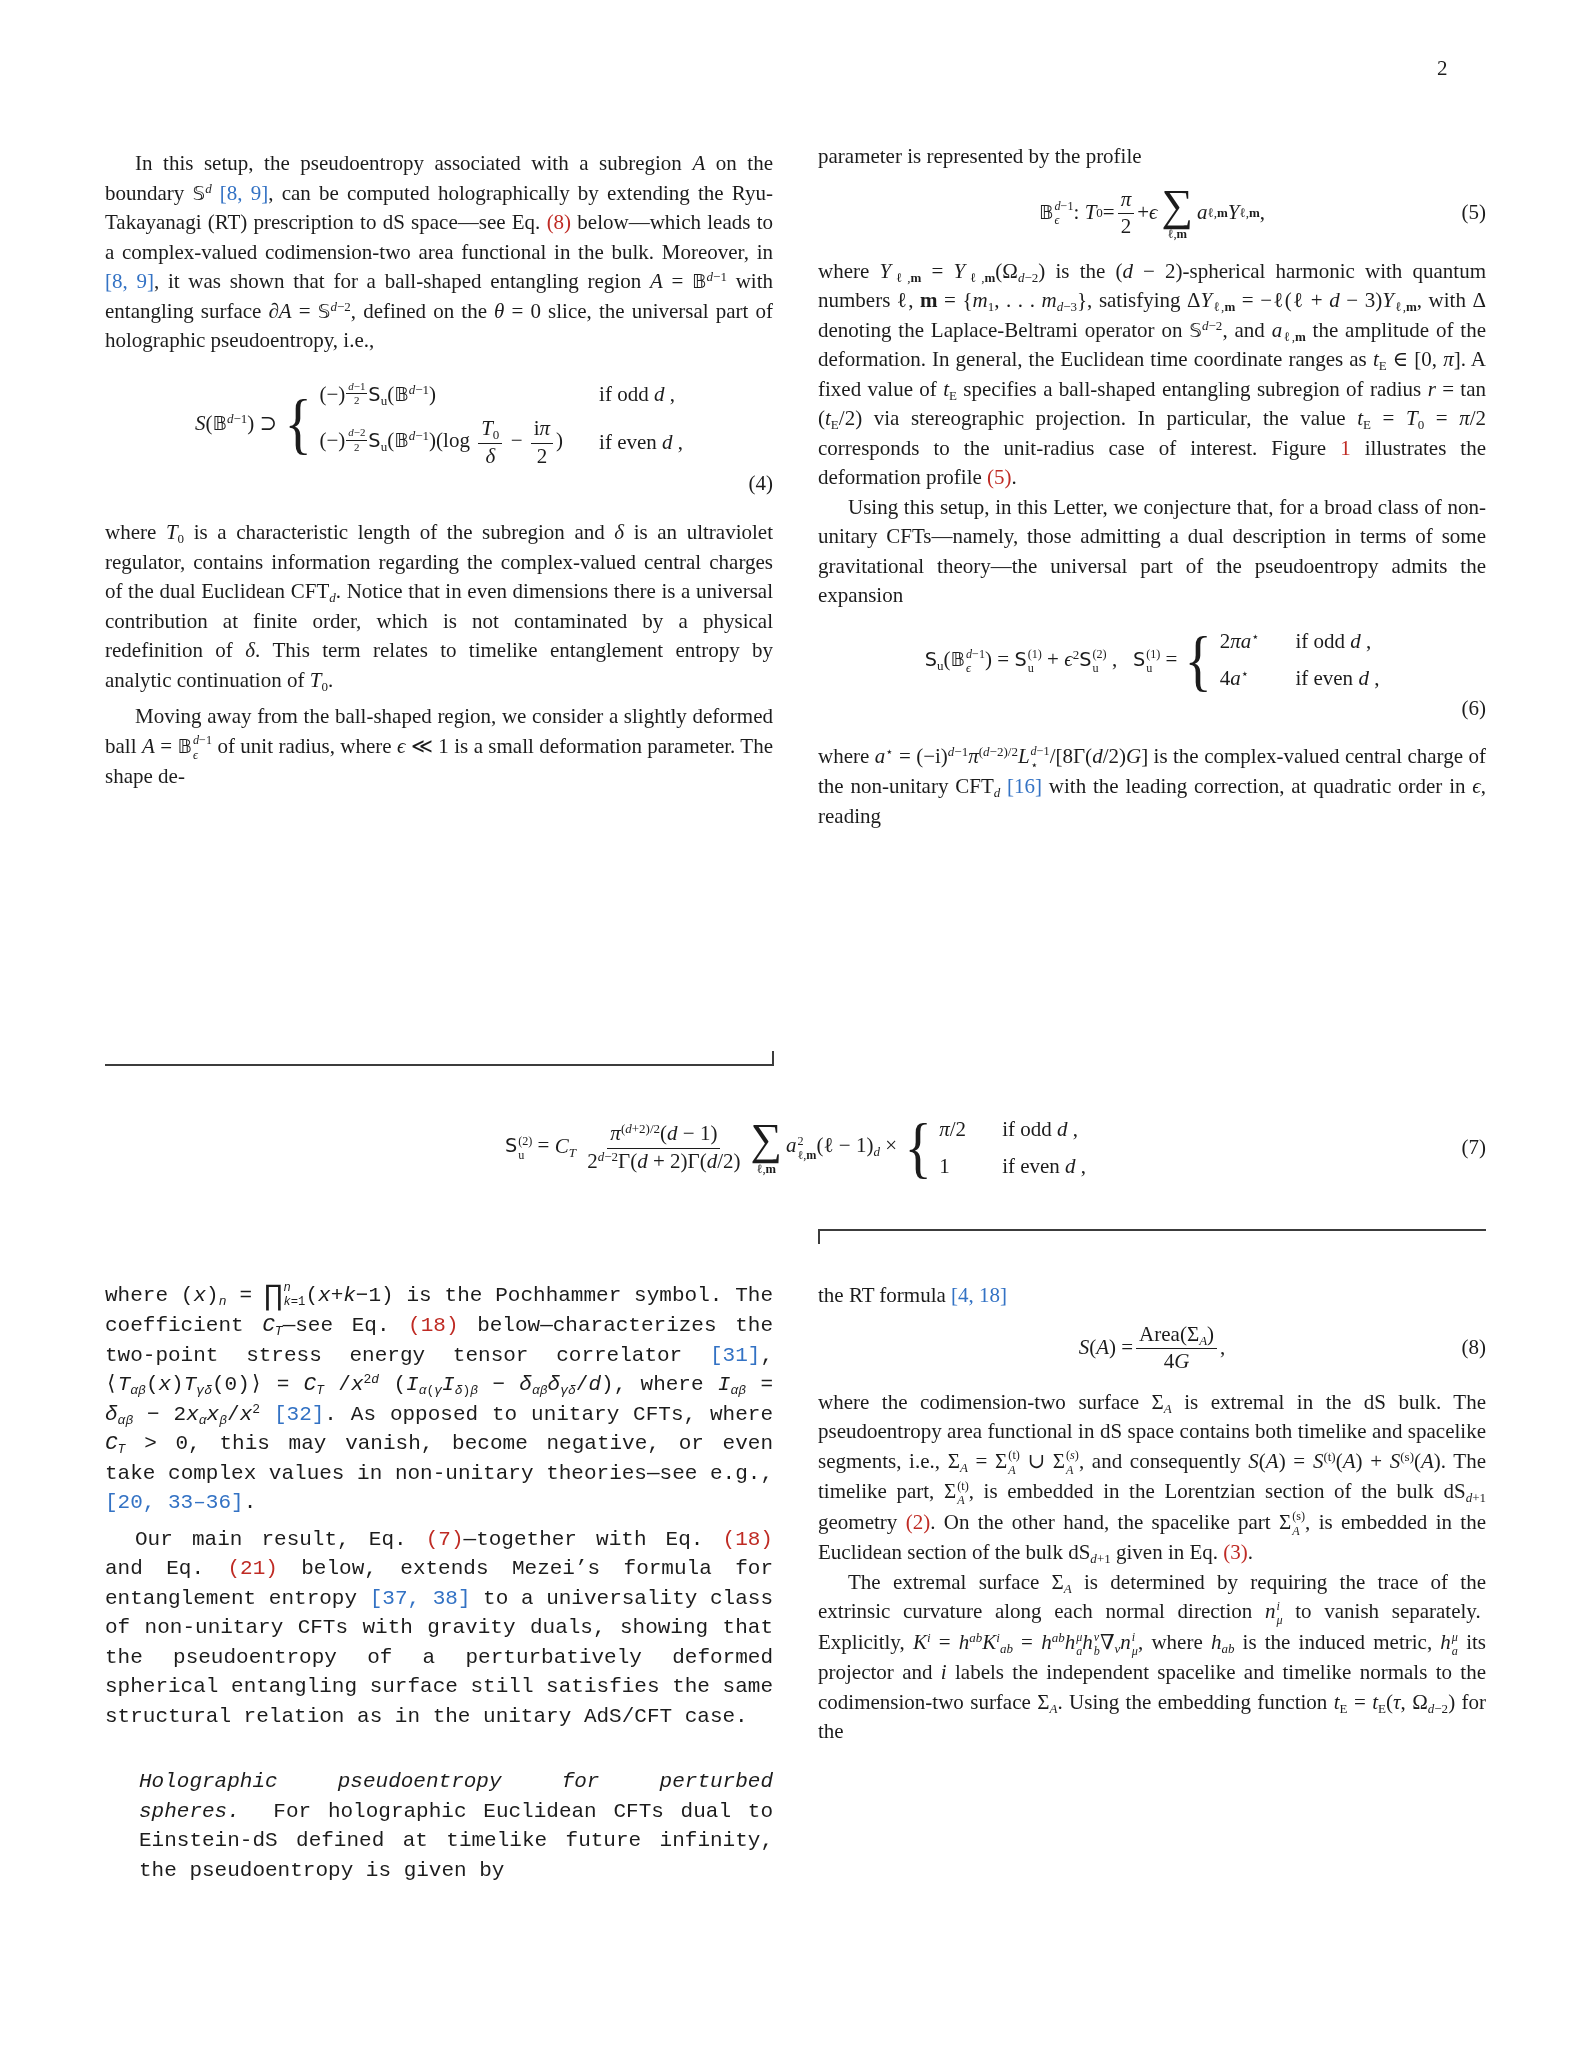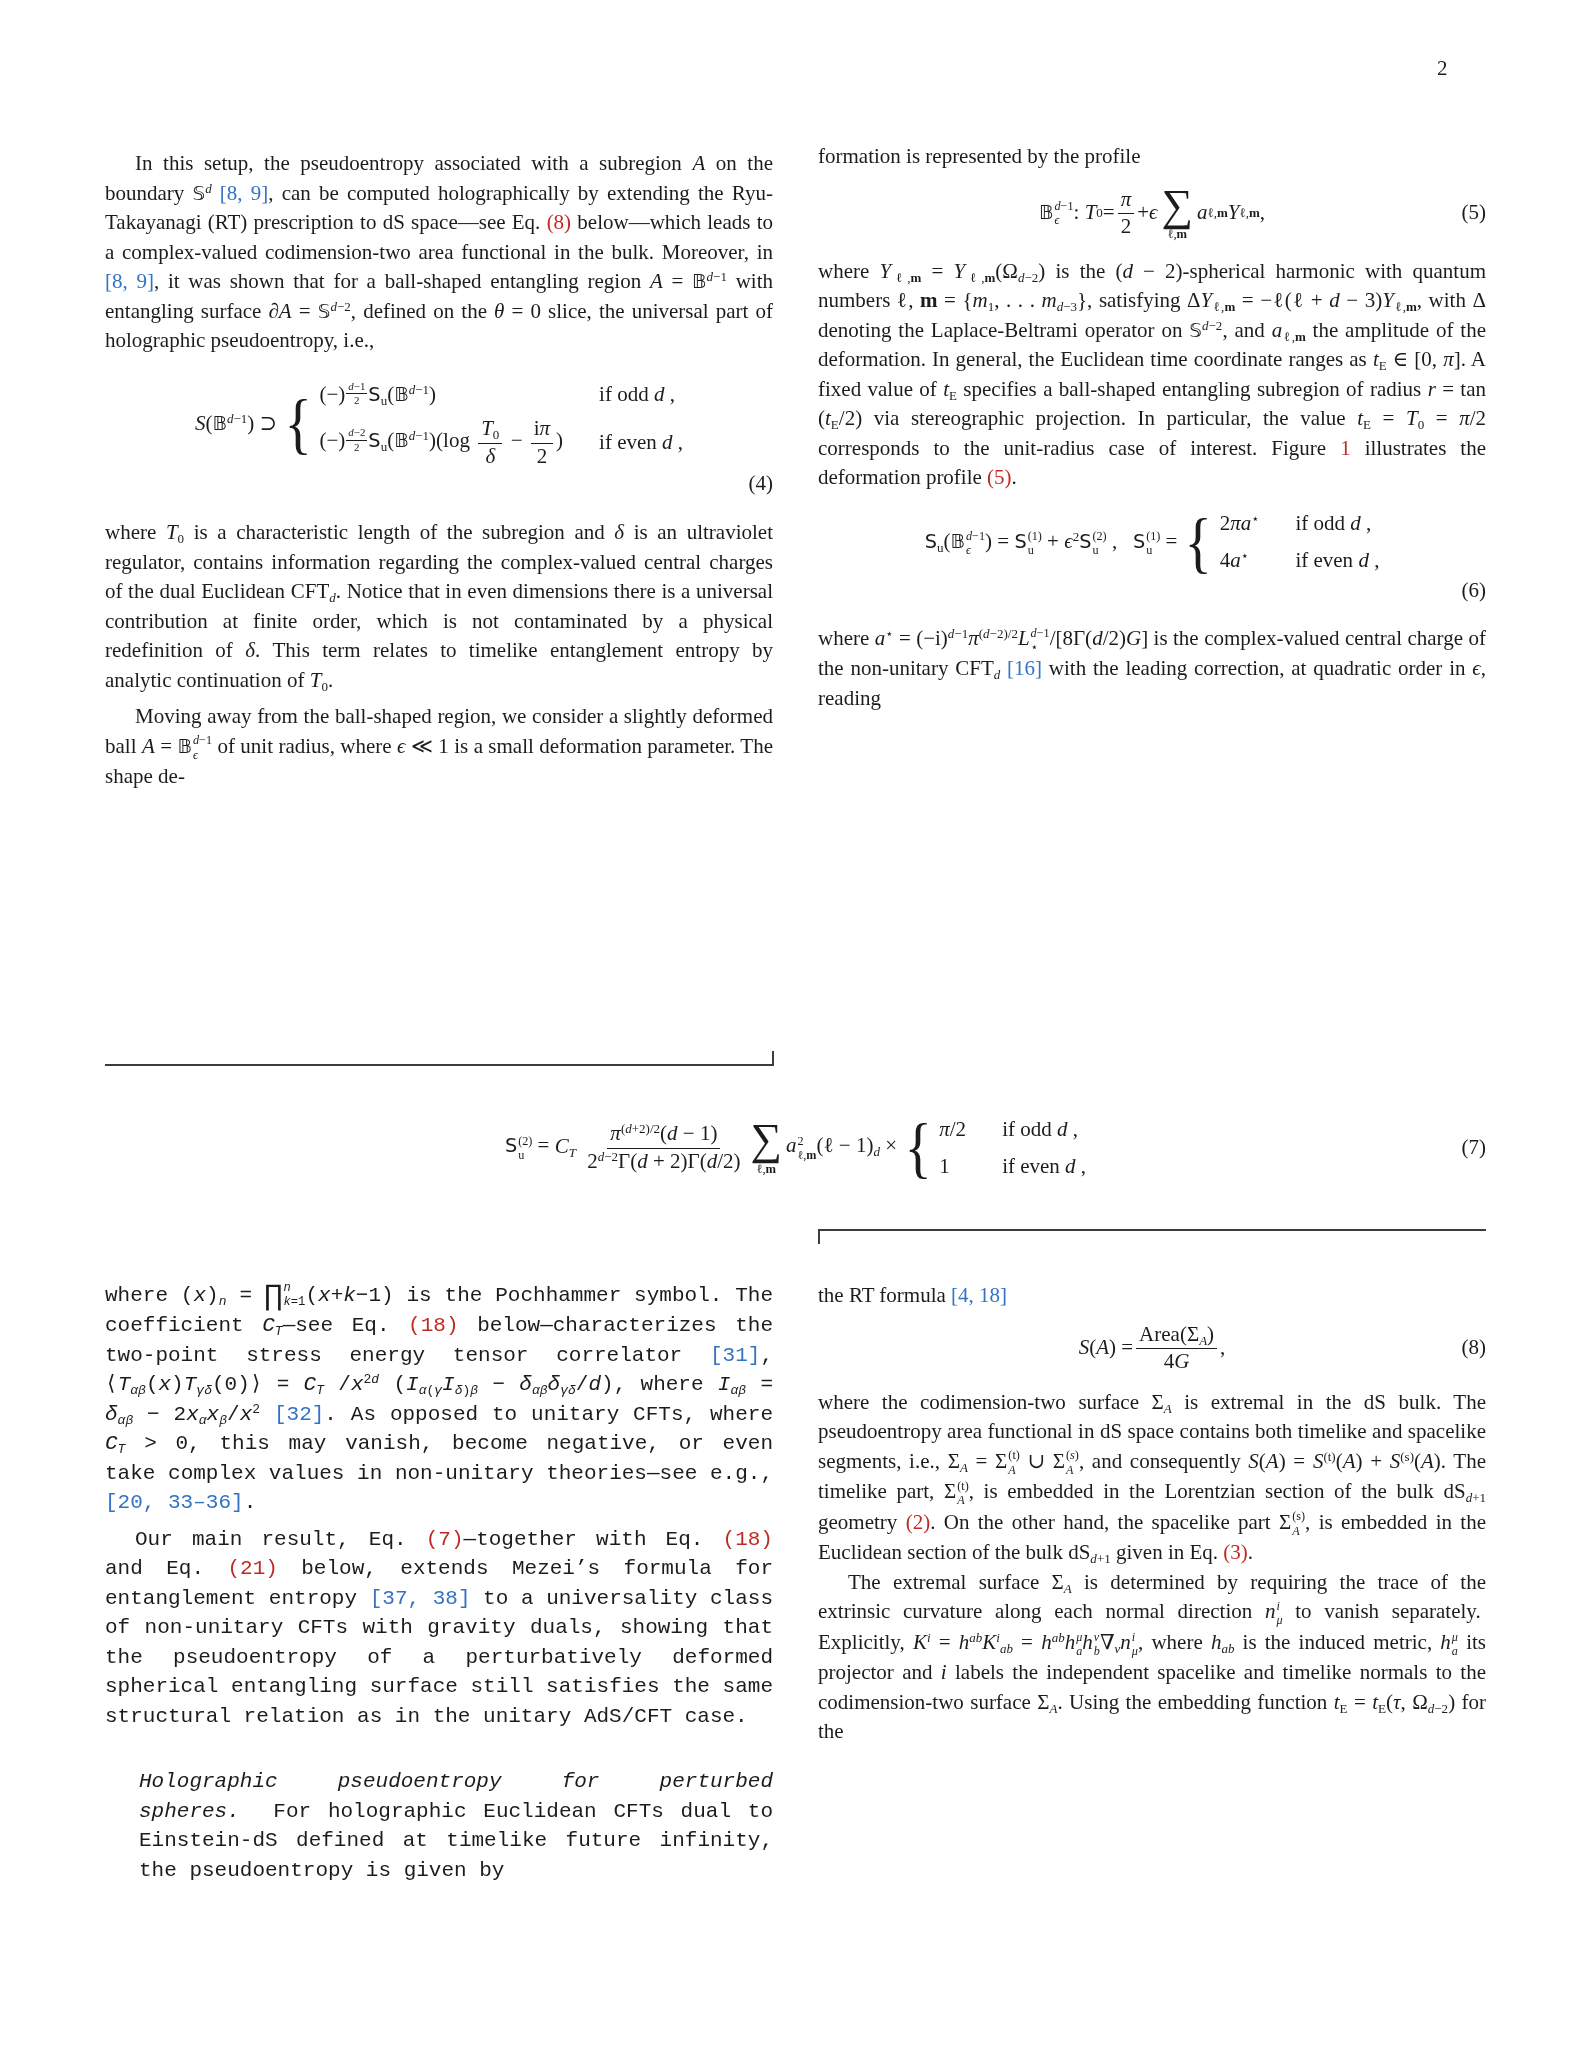--- a/index.html
+++ b/index.html
@@ -99,35 +99,36 @@
       <span class="eqnum below">(4)</span>
     </div>
     <p>where <i>T</i><sub>0</sub> is a characteristic length of the subregion and <i>δ</i> is an ultraviolet regulator, contains information regarding the complex-valued central charges of the dual Euclidean CFT<sub><i>d</i></sub>. Notice that in even dimensions there is a universal contribution at finite order, which is not contaminated by a physical redefinition of <i>δ</i>. This term relates to timelike entanglement entropy by analytic continuation of <i>T</i><sub>0</sub>.</p>
     <p class="indent gap-md">Moving away from the ball-shaped region, we consider a slightly deformed ball <i>A</i> = <span class="bb">𝔹</span><span class="ss">
           <span><i>d</i>−1</span>
           <span><i>ϵ</i></span>
         </span> of unit radius, where <i>ϵ</i> ≪ 1 is a small deformation parameter. The shape de-</p>
   </div>
 
   <div class="col" id="col-tr">
-    <p>formation is represented by the profile</p>
+    <p>parameter is represented by the profile</p>
     <div class="eq eq-5">
       <span class="eqbody"><span class="bb">𝔹</span><span class="ss">
             <span><i>d</i>−1</span>
             <span><i>ϵ</i></span>
           </span> :&nbsp; <i>T</i><sub>0</sub> = <span class="frac">
             <span><i>π</i></span>
             <span>2</span>
           </span> + <i>ϵ</i><span class="sum">
             <span class="sym">∑</span>
             <span class="lim">ℓ,<b>m</b></span>
           </span><i>a</i><sub>ℓ,<b>m</b></sub><i>Y</i><sub>ℓ,<b>m</b></sub> ,</span>
       <span class="eqnum center">(5)</span>
     </div>
     <p>where <i>Y</i><sub>ℓ,<b>m</b></sub> = <i>Y</i><sub>ℓ,<b>m</b></sub>(Ω<sub><i>d</i>−2</sub>) is the (<i>d</i> − 2)-spherical harmonic with quantum numbers ℓ, <b>m</b> = {<i>m</i><sub>1</sub>, . . . <i>m</i><sub><i>d</i>−3</sub>}, satisfying Δ<i>Y</i><sub>ℓ,<b>m</b></sub> = −ℓ(ℓ + <i>d</i> − 3)<i>Y</i><sub>ℓ,<b>m</b></sub>, with Δ denoting the Laplace-Beltrami operator on <span class="bb">𝕊</span><sup><i>d</i>−2</sup>, and <i>a</i><sub>ℓ,<b>m</b></sub> the amplitude of the deformation. In general, the Euclidean time coordinate ranges as <i>t</i><sub>E</sub> ∈ [0, <i>π</i>]. A fixed value of <i>t</i><sub>E</sub> specifies a ball-shaped entangling subregion of radius <i>r</i> = tan (<i>t</i><sub>E</sub>/2) via stereographic projection. In particular, the value <i>t</i><sub>E</sub> = <i>T</i><sub>0</sub> = <i>π</i>/2 corresponds to the unit-radius case of interest. Figure <span class="eqref">1</span> illustrates the deformation profile <span class="eqref">(5)</span>.</p>
+    <p class="indent">Using this setup, in this Letter, we conjecture that, for a broad class of non-unitary CFTs—namely, those admitting a dual description in terms of some gravitational theory—the universal part of the pseudoentropy admits the expansion</p>
     <div class="eq eq-6">
       <span class="eqbody">
         <span><span class="sfS">S</span><sub>u</sub>(<span class="bb">𝔹</span><span class="ss">
               <span><i>d</i>−1</span>
               <span><i>ϵ</i></span>
             </span>) = <span class="sfS">S</span><span class="ss">
               <span>(1)</span>
               <span>u</span>
             </span> + <i>ϵ</i><sup>2</sup><span class="sfS">S</span><span class="ss">
               <span>(2)</span>

